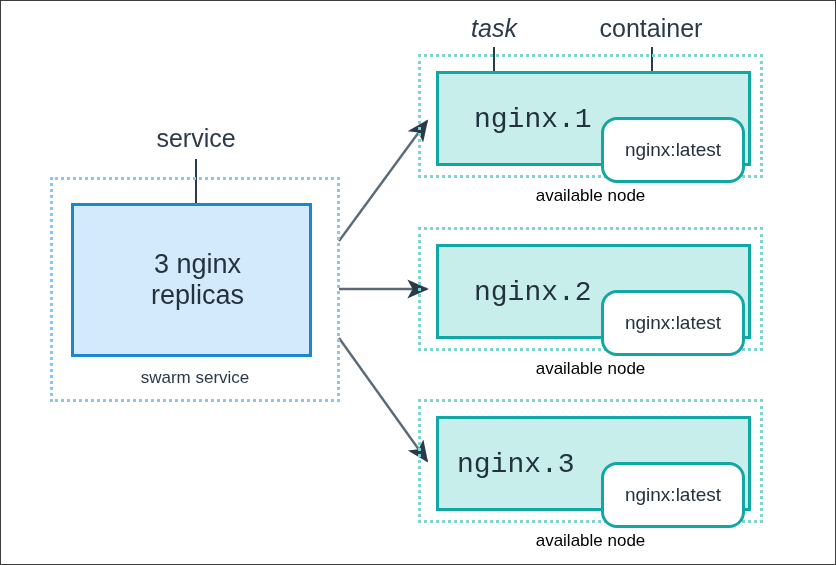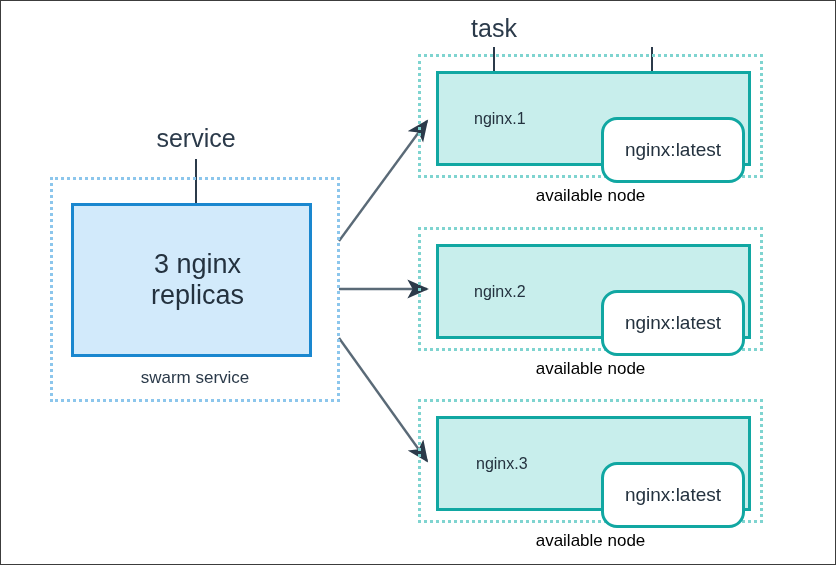--- a/index.html
+++ b/index.html
@@ -62,23 +62,24 @@
   
   .node-dotted {
     border: 3px dotted #7fd4d0;
     background: transparent;
   }
   .task-box {
     background: #c8eeec;
     border: 3px solid #11a7a2;
   }
   .task-label {
-    font-size: 16px;
+    font-size: 28px;
     color: #24323f;
     white-space: nowrap;
+    font-family: Liberation Mono, monospace;
   }
   .container-box {
     background: #ffffff;
     border: 3px solid #11a7a2;
     border-radius: 16px;
     display: flex;
     align-items: center;
     justify-content: center;
     margin-top: 28px;
   }
@@ -126,23 +127,24 @@
   <div class="abs swarm-dotted" style="left:49px; top:176px; width:290px; height:225px;">
     <div class="abs service-box" style="left:18px; top:23px; width:241px; height:154px; display:flex; align-items:center; justify-content:center;">
       <div class="service-text">
         <div>3 nginx</div>
         <div>replicas</div>
       </div>
     </div>
     <div class="abs swarm-caption" style="left:0; top:188px; width:284px;">swarm service</div>
   </div>
 
-  <div class="abs callout-label" style="left:435px; top:15px; width:116px;">task</div>
+  <div class="abs callout-label" style="left:435px; top:15px; width:116px;font-style:italic;">task</div>
   <div class="abs leader" style="left:492px; top:46px; height:50px;"></div>
 
+  <div class="abs callout-label" style="left:575px; top:15px; width:150px;">container</div>
   <div class="abs leader" style="left:650px; top:46px; height:52px;"></div>
 
   <div class="abs node-dotted" style="left:417px; top:53px; width:345px; height:124px;">
     <div class="abs task-box" style="left:15px; top:14px; width:315px; height:95px;">
       <div class="abs task-label" style="left:35px; top:50%; transform:translateY(-50%);">nginx.1</div>
       <div class="abs container-box" style="left:162px; top:15px; width:144px; height:66px;">
         <span class="container-label">nginx:latest</span>
       </div>
     </div>
   </div>
@@ -153,21 +155,21 @@
       <div class="abs task-label" style="left:35px; top:50%; transform:translateY(-50%);">nginx.2</div>
       <div class="abs container-box" style="left:162px; top:15px; width:144px; height:66px;">
         <span class="container-label">nginx:latest</span>
       </div>
     </div>
   </div>
   <div class="abs node-caption" style="left:417px; top:358px; width:345px;">available node</div>
 
   <div class="abs node-dotted" style="left:417px; top:398px; width:345px; height:124px;">
     <div class="abs task-box" style="left:15px; top:14px; width:315px; height:95px;">
-      <div class="abs task-label" style="left:18px; top:50%; transform:translateY(-50%);margin-left:19px;">nginx.3</div>
+      <div class="abs task-label" style="left:18px; top:50%; transform:translateY(-50%);">nginx.3</div>
       <div class="abs container-box" style="left:162px; top:15px; width:144px; height:66px;">
         <span class="container-label">nginx:latest</span>
       </div>
     </div>
   </div>
   <div class="abs node-caption" style="left:417px; top:530px; width:345px;">available node</div>
 
 </div>
 
 </body></html>

